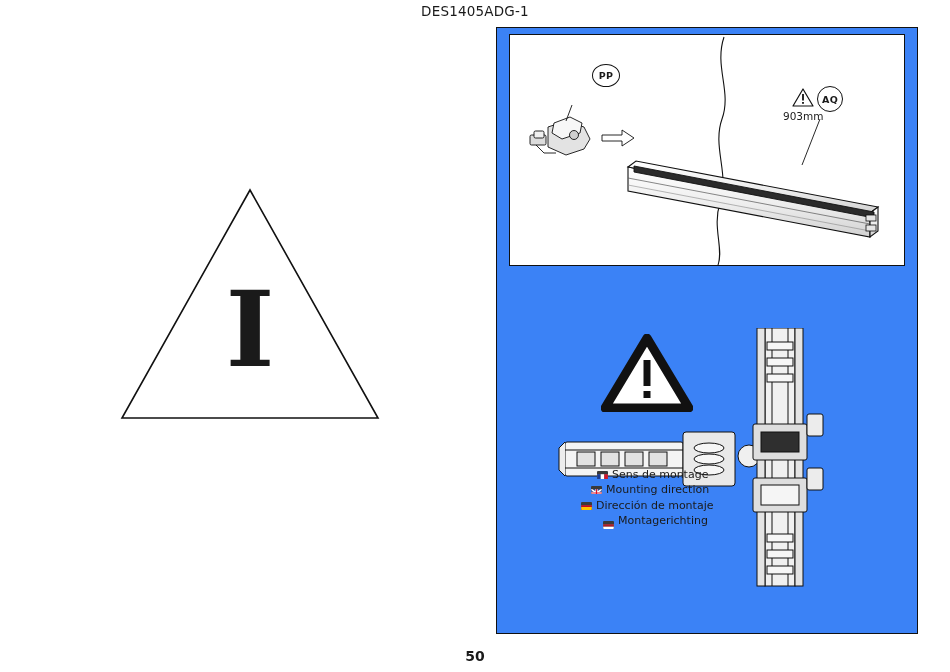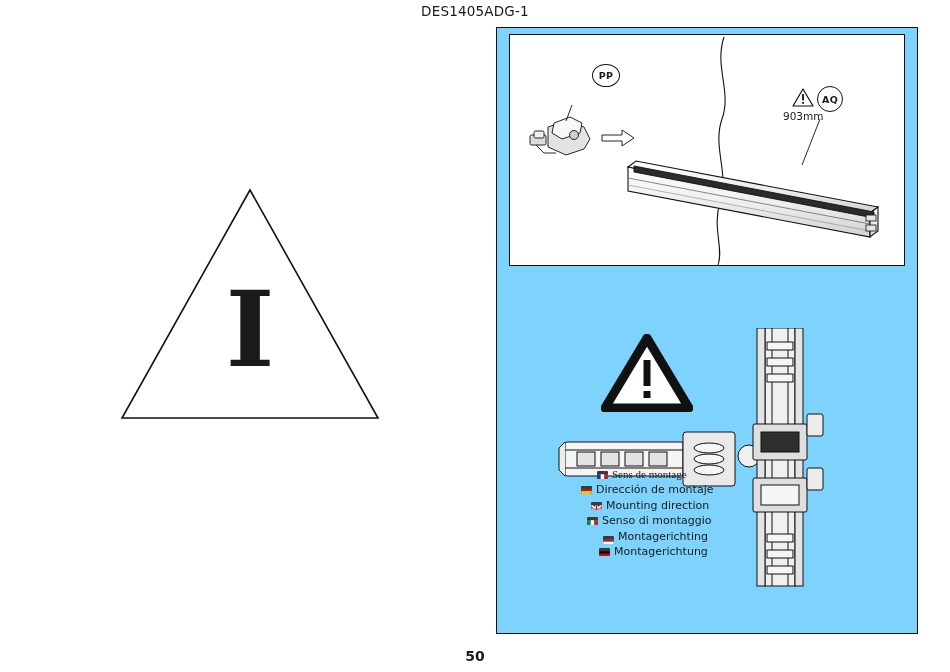--- a/index.html
+++ b/index.html
@@ -76,21 +76,21 @@
 
   
   .right-frame {
     position: absolute;
     left: 496px;
     top: 27px;
     width: 422px;
     height: 607px;
     border: 1.6px solid #111;
     box-sizing: border-box;
-    background: #7dd3fc;
+    background: #3b82f6;
   }
 
   
   .inner-box {
     position: absolute;
     left: 12px;
     top: 6px;
     width: 396px;
     height: 232px;
     border: 1.1px solid #111;
@@ -306,91 +306,69 @@
     <div class="warn-big" style="left:104px; top:306px;">
       <svg width="92" height="78" viewBox="0 0 92 78" xmlns="http://www.w3.org/2000/svg">
         <polygon points="46,4 88,74 4,74" fill="#ffffff" stroke="#111111" stroke-width="9" stroke-linejoin="round"></polygon>
         <rect x="42.5" y="26" width="7" height="26" fill="#111"></rect>
         <rect x="42.5" y="57" width="7" height="7" fill="#111"></rect>
       </svg>
     </div>
 
     <div class="legend" style="left:64px; top:439px;">
 
-      <div class="legend-row" style="padding-left:36px;font-family:Liberation Serif, serif;">
+      <div class="legend-row" style="padding-left:36px;">
         <span class="legend-flag">
           <svg width="11" height="8" viewBox="0 0 11 8">
               <rect width="3.67" height="8" x="0" fill="#1b3a8f"></rect>
               <rect width="3.67" height="8" x="3.67" fill="#ffffff"></rect>
               <rect width="3.66" height="8" x="7.34" fill="#d7132b"></rect>
               <rect width="11" height="8" fill="none" stroke="#666" stroke-width="0.5"></rect>
             </svg>
         </span>
         <span class="legend-text">Sens de montage</span>
-      </div>
-
-      <div class="legend-row" style="padding-left:20px;">
-        <span class="legend-flag">
-          <svg width="11" height="8" viewBox="0 0 11 8">
-              <rect width="11" height="8" fill="#c60b1e"></rect>
-              <rect width="11" height="4" y="2" fill="#ffc400"></rect>
-              <rect width="11" height="8" fill="none" stroke="#666" stroke-width="0.5"></rect>
-            </svg>
-        </span>
-        <span class="legend-text">Dirección de montaje</span>
       </div>
 
       <div class="legend-row" style="padding-left:30px;">
         <span class="legend-flag">
           <svg width="11" height="8" viewBox="0 0 11 8">
               <rect width="11" height="8" fill="#1b3a8f"></rect>
               <path d="M0 0 L11 8 M11 0 L0 8" stroke="#ffffff" stroke-width="1.6"></path>
               <path d="M5.5 0 V8 M0 4 H11" stroke="#ffffff" stroke-width="2.4"></path>
               <path d="M5.5 0 V8 M0 4 H11" stroke="#d7132b" stroke-width="1.2"></path>
               <rect width="11" height="8" fill="none" stroke="#666" stroke-width="0.5"></rect>
             </svg>
         </span>
         <span class="legend-text">Mounting direction</span>
       </div>
 
-      <div class="legend-row" style="padding-left:26px;">
+      <div class="legend-row" style="padding-left:20px;">
         <span class="legend-flag">
           <svg width="11" height="8" viewBox="0 0 11 8">
-              <rect width="3.67" height="8" x="0" fill="#008c45"></rect>
-              <rect width="3.67" height="8" x="3.67" fill="#ffffff"></rect>
-              <rect width="3.66" height="8" x="7.34" fill="#cd212a"></rect>
+              <rect width="11" height="8" fill="#c60b1e"></rect>
+              <rect width="11" height="4" y="2" fill="#ffc400"></rect>
               <rect width="11" height="8" fill="none" stroke="#666" stroke-width="0.5"></rect>
             </svg>
         </span>
-        <span class="legend-text">Senso di montaggio</span>
-      </div>
+        <span class="legend-text">Dirección de montaje</span>
+      </div>
+
 
       <div class="legend-row" style="padding-left:42px;align-items:flex-end;">
         <span class="legend-flag">
           <svg width="11" height="8" viewBox="0 0 11 8">
               <rect width="11" height="2.67" y="0" fill="#ae1c28"></rect>
               <rect width="11" height="2.67" y="2.67" fill="#ffffff"></rect>
               <rect width="11" height="2.66" y="5.34" fill="#21468b"></rect>
               <rect width="11" height="8" fill="none" stroke="#666" stroke-width="0.5"></rect>
             </svg>
         </span>
         <span class="legend-text">Montagerichting</span>
       </div>
 
-      <div class="legend-row" style="padding-left:38px;">
-        <span class="legend-flag">
-          <svg width="11" height="8" viewBox="0 0 11 8">
-              <rect width="11" height="2.67" y="0" fill="#000000"></rect>
-              <rect width="11" height="2.67" y="2.67" fill="#dd0000"></rect>
-              <rect width="11" height="2.66" y="5.34" fill="#ffce00"></rect>
-              <rect width="11" height="8" fill="none" stroke="#666" stroke-width="0.5"></rect>
-            </svg>
-        </span>
-        <span class="legend-text">Montagerichtung</span>
-      </div>
 
     </div>
 
   </div>
 
   <div class="page-number">50</div>
 
 </div>
 
 </body></html>

